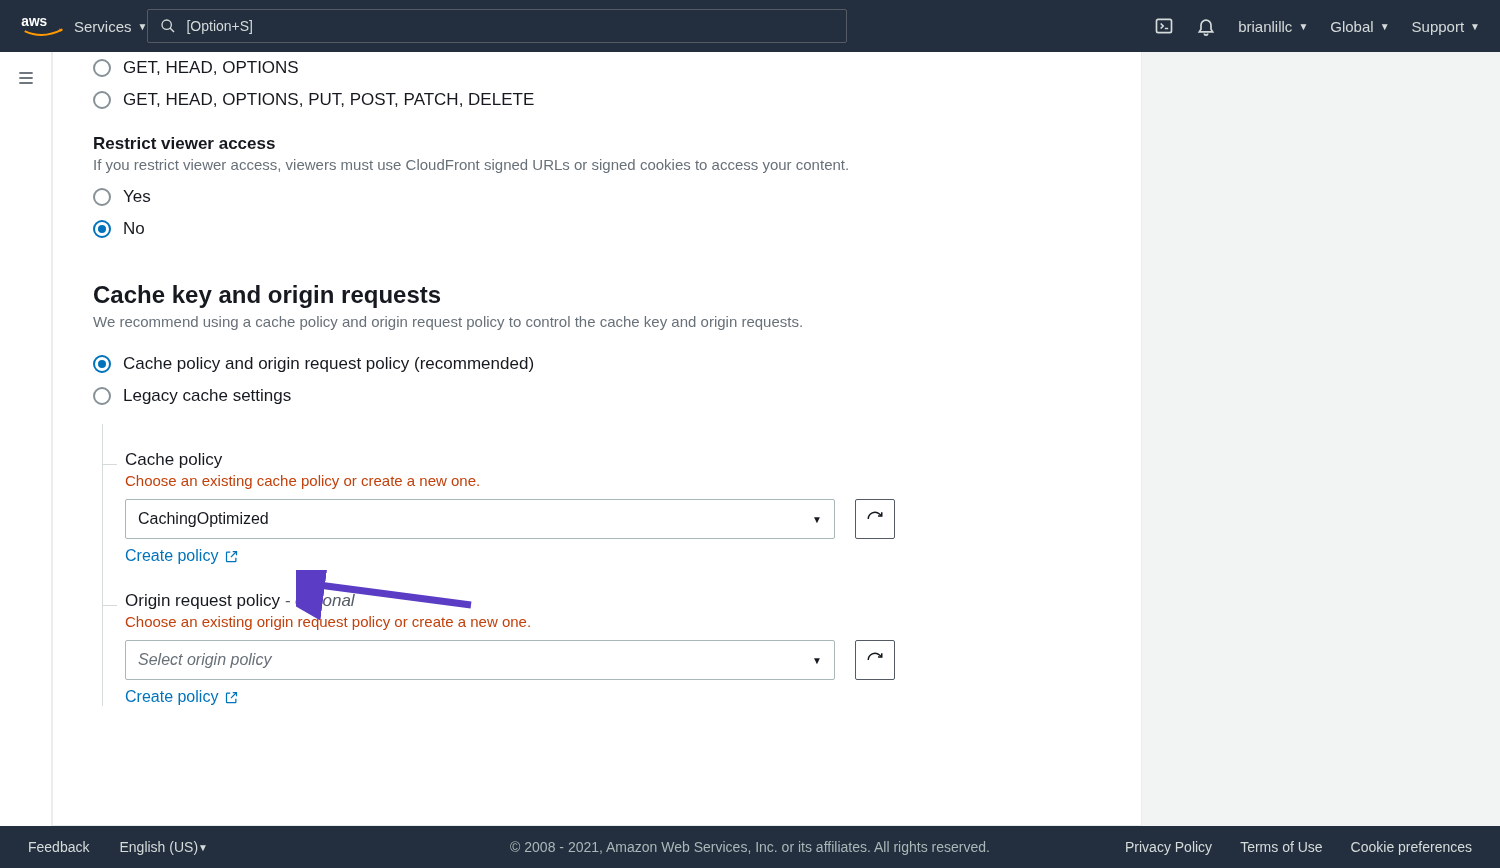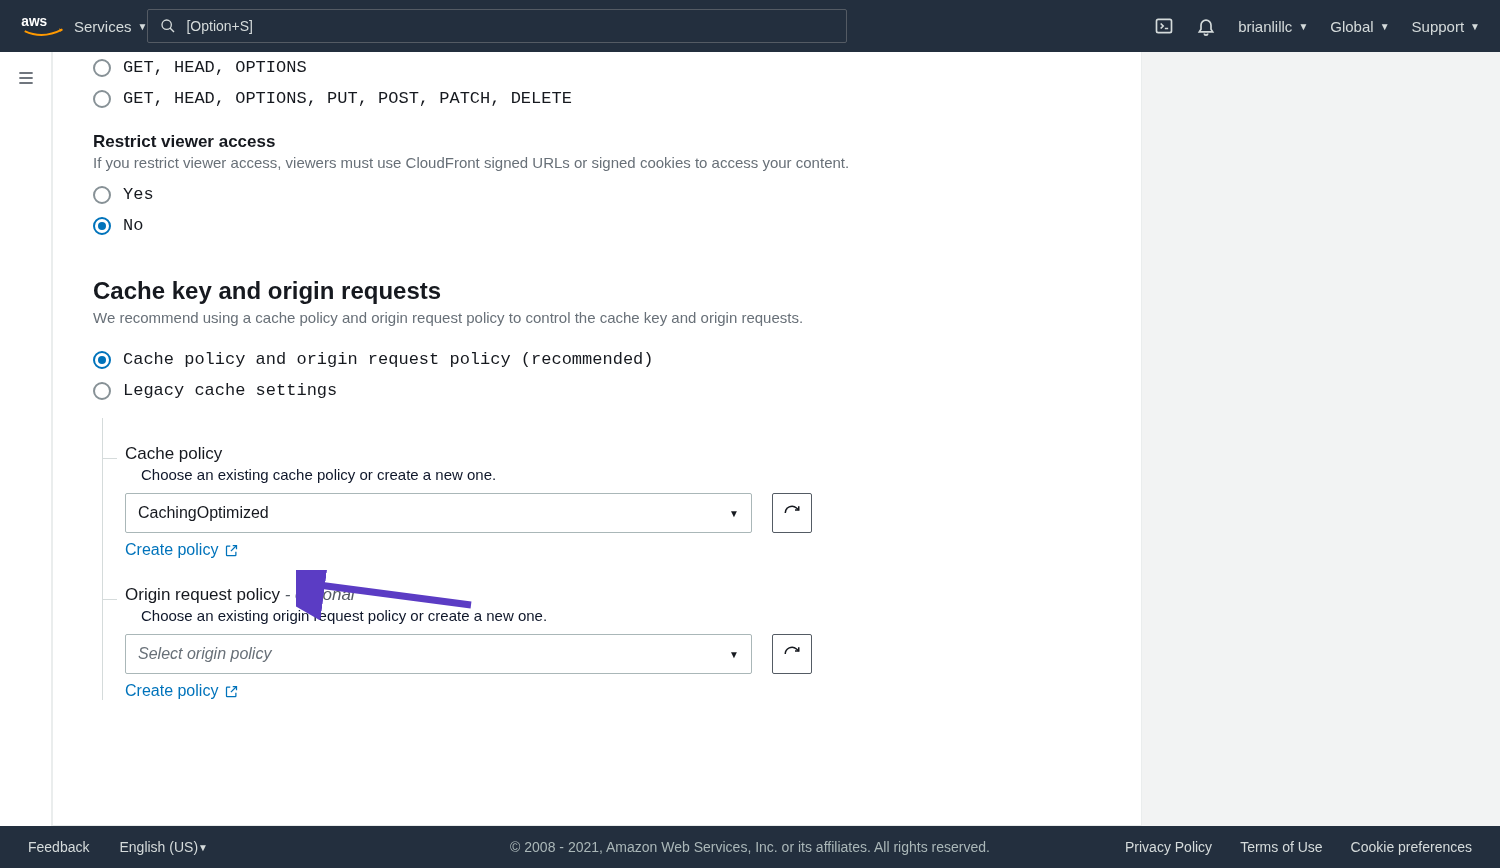--- a/index.html
+++ b/index.html
@@ -92,21 +92,21 @@
   align-items: center; justify-content: center;
   flex-shrink: 0;
 }
 .radio.checked { border-color: #0073bb; }
 .radio.checked::after {
   content: "";
   width: 8px; height: 8px;
   background: #0073bb;
   border-radius: 50%;
 }
-.radio-label { font-size: 17px; color: #16191f; font-family: Liberation Mono, monospace; }
+.radio-label { font-size: 17px; color: #16191f; }
 .field-title { font-size: 17px; font-weight: 600; margin-top: 18px; }
 .field-help { font-size: 15px; color: #687078; margin-top: 2px; margin-bottom: 8px;}
 .section-title { font-size: 24px; font-weight: 700; margin-top: 36px; }
 .section-help { font-size: 15px; color: #687078; margin-top: 4px; margin-bottom: 18px;}
 .indent-block {
   border-left: 1px solid #d5dbdb;
   margin-left: 9px;
   padding-left: 22px;
   margin-top: 12px;
   position: relative;
@@ -116,27 +116,27 @@
   content: "";
   position: absolute;
   left: -22px;
   top: 40px;
   width: 14px;
   height: 1px;
   background: #d5dbdb;
 }
 .sub-label { font-size: 17px; color: #16191f; }
 .sub-label .opt { font-style: italic; color: #545b64; }
-.sub-help { font-size: 15px; color: #0f172a; margin-top: 2px; margin-left: 16px; }
+.sub-help { font-size: 15px; color: #c2410c; margin-top: 2px; }
 .select-row { display: flex; align-items: center; gap: 20px; margin-top: 10px; }
 .select-box {
   border: 1px solid #aab7b8;
   border-radius: 2px;
   height: 40px;
-  width: 627px;
+  width: 710px;
   display: flex;
   align-items: center;
   justify-content: space-between;
   padding: 0 12px;
   font-size: 16px;
   background: #fff;
   cursor: pointer;
 }
 .select-box .placeholder { color: #687078; font-style: italic; }
 .refresh-btn {

